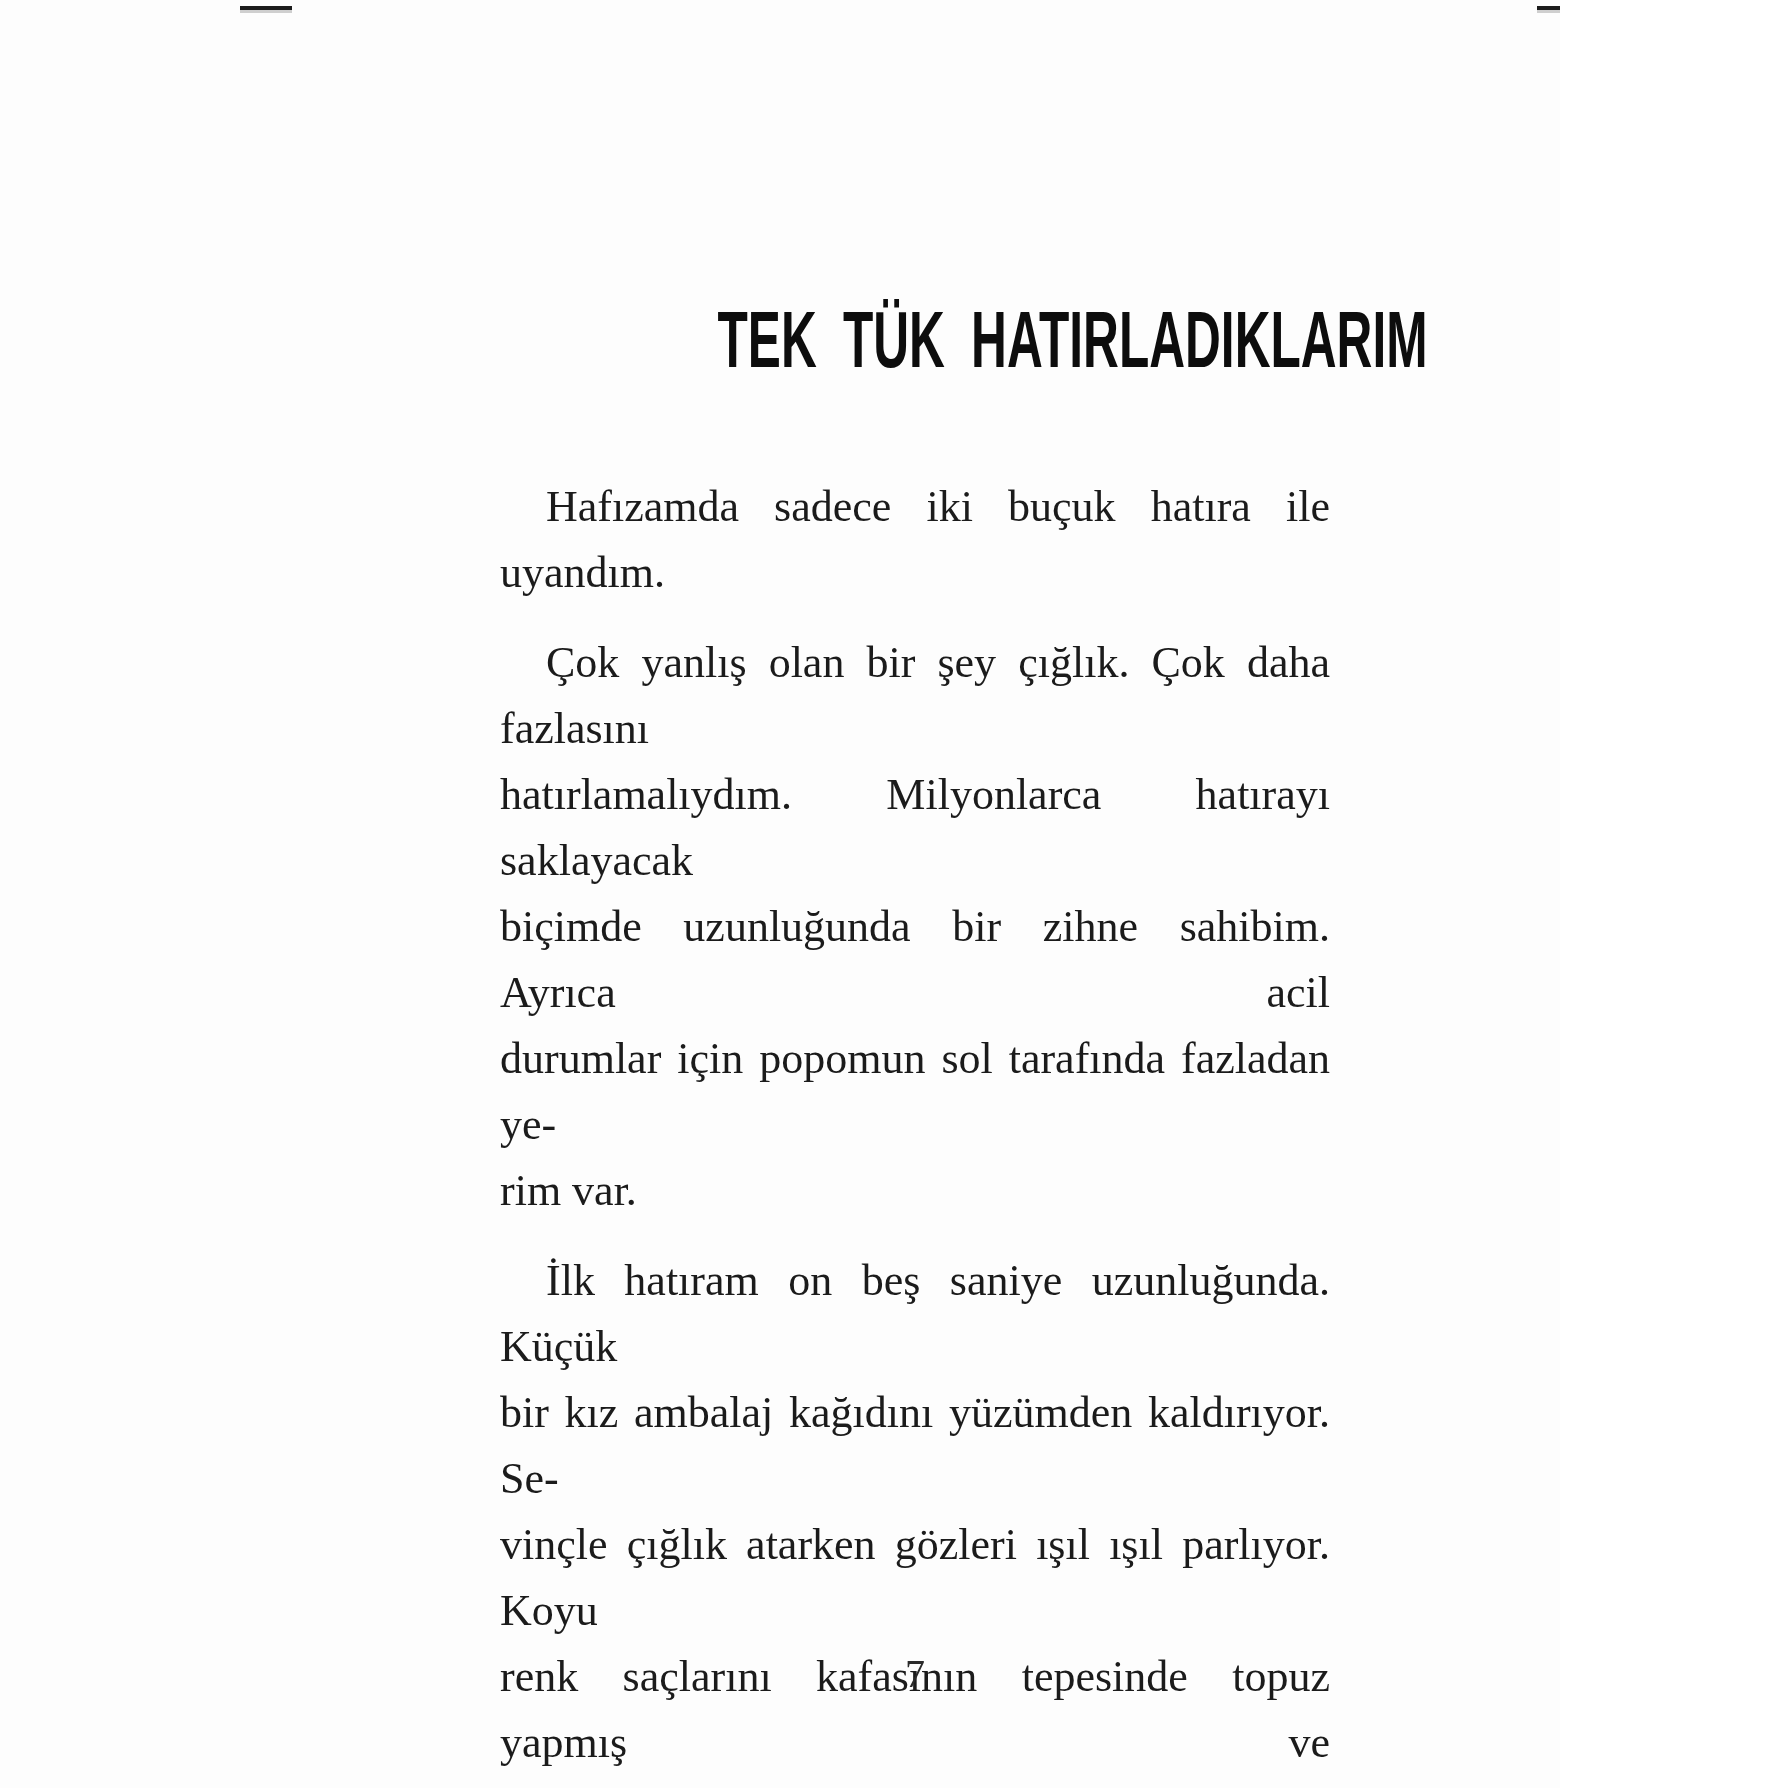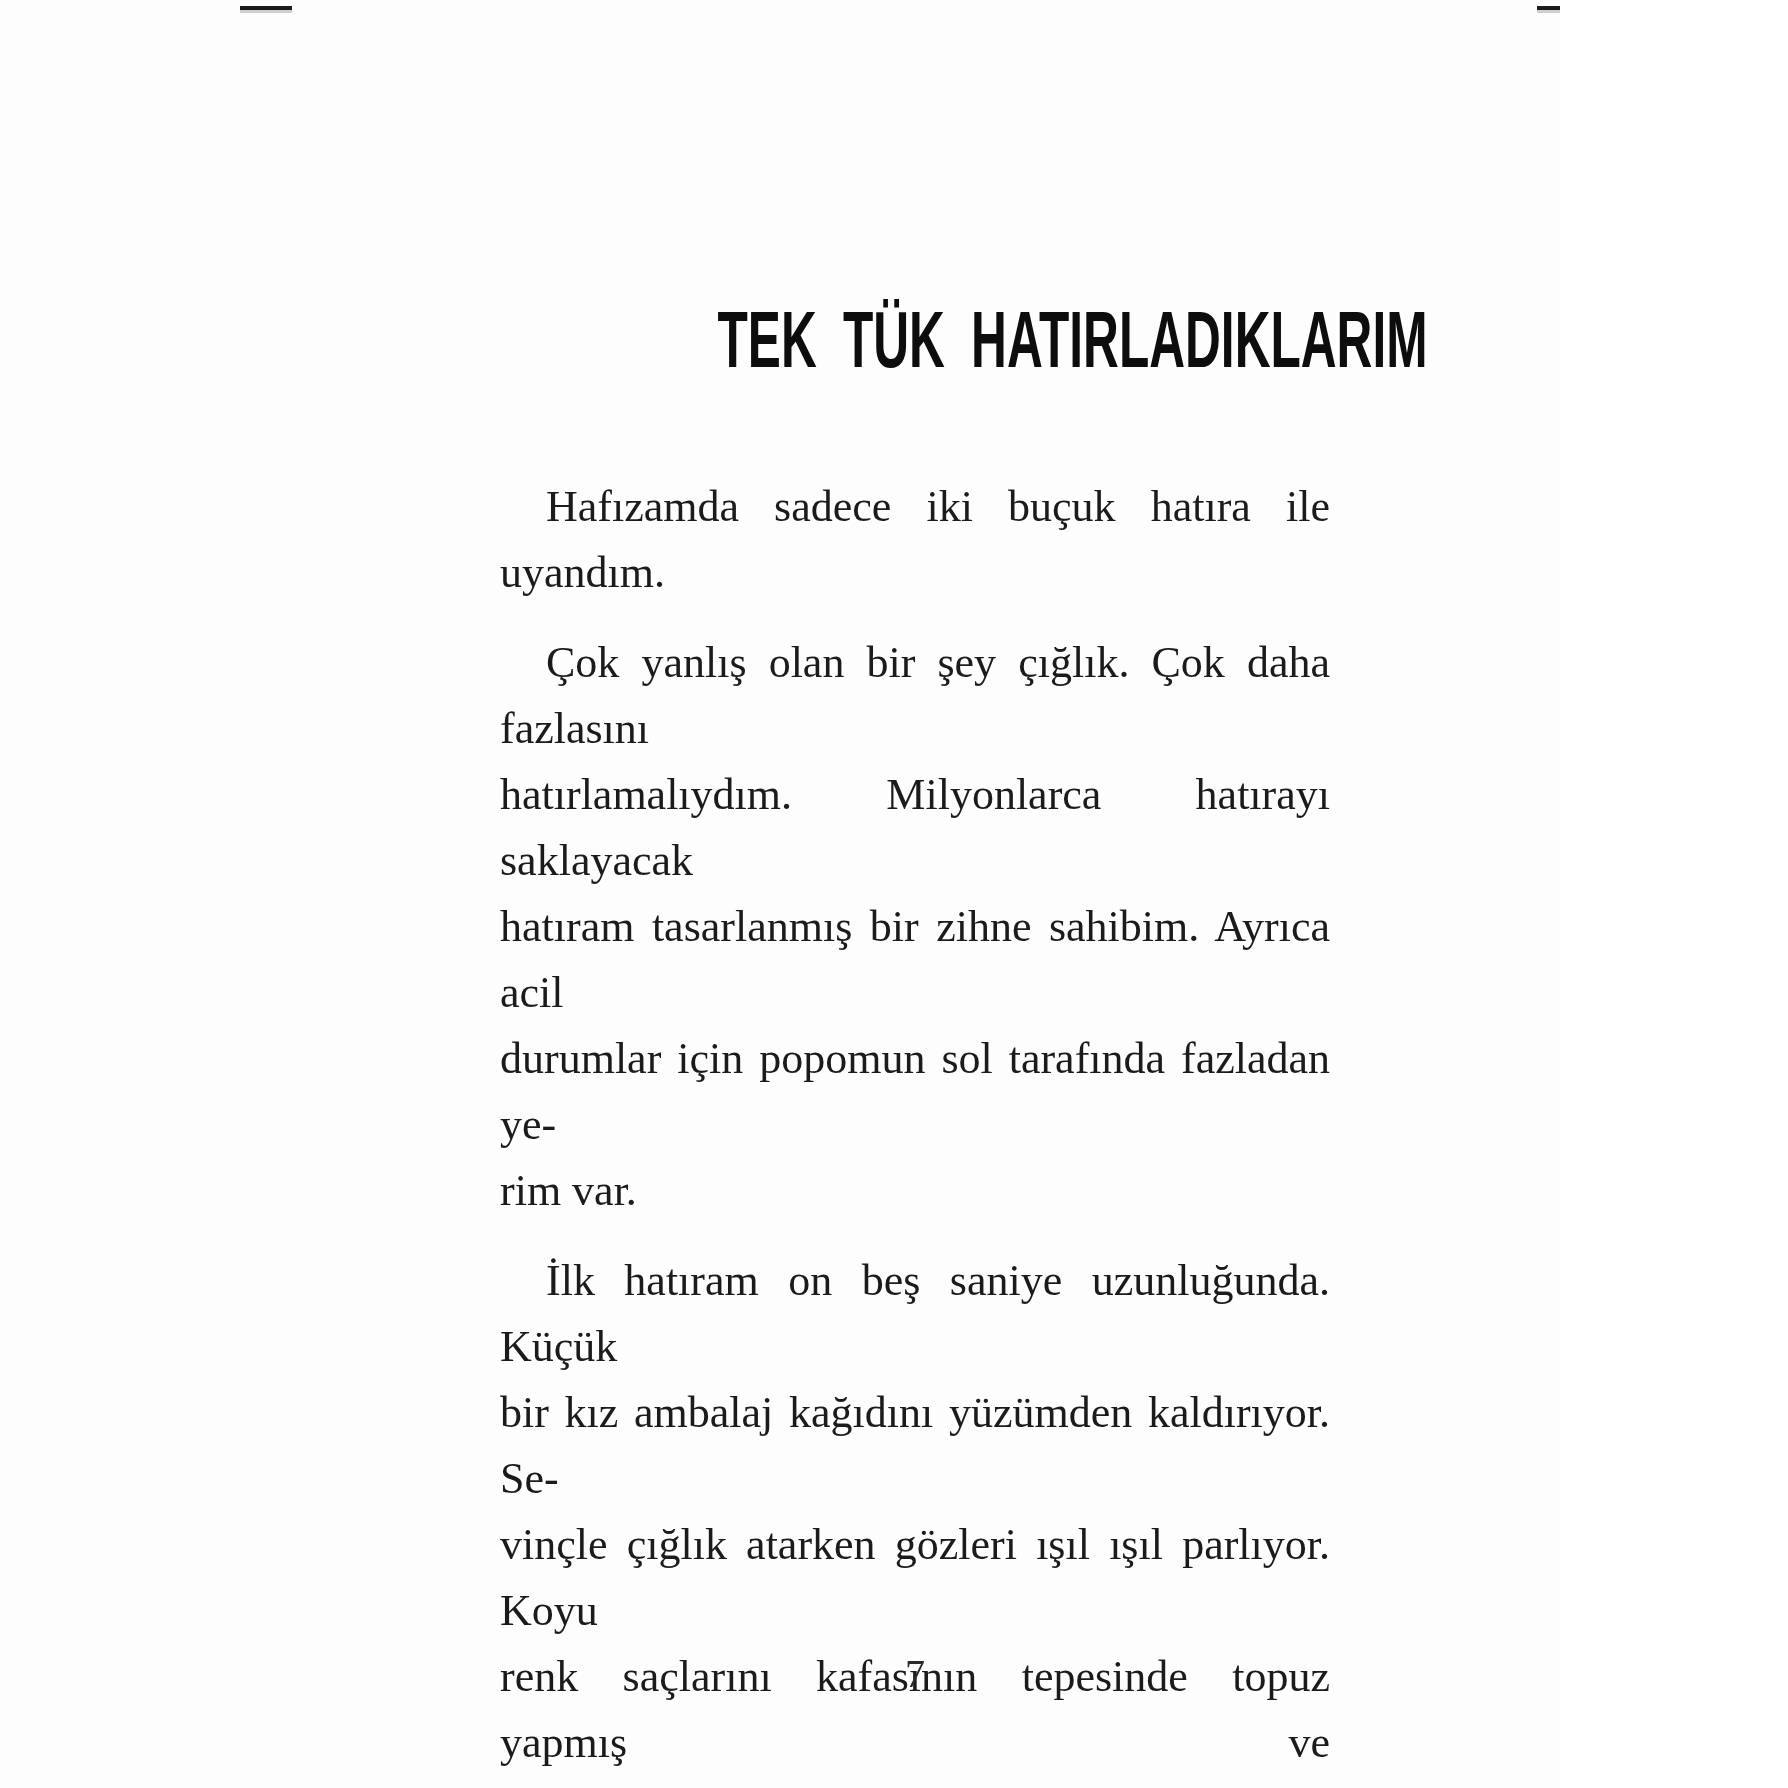--- a/index.html
+++ b/index.html
@@ -85,21 +85,21 @@
     <h1 class="title">TEK TÜK HATIRLADIKLARIM</h1>
   </div>
 
   <div class="body-text">
       <p class="para">
         <span class="line first-line last-line">Hafızamda sadece iki buçuk hatıra ile uyandım.</span>
       </p>
       <p class="para">
         <span class="line first-line">Çok yanlış olan bir şey çığlık. Çok daha fazlasını</span>
         <span class="line">hatırlamalıydım. Milyonlarca hatırayı saklayacak</span>
-        <span class="line">hatıram tasarlanmış bir zihne sahibim. Ayrıca acil</span>
+        <span class="line">biçimde uzunluğunda bir zihne sahibim. Ayrıca acil</span>
         <span class="line">durumlar için popomun sol tarafında fazladan ye-</span>
         <span class="line last-line">rim var.</span>
       </p>
       <p class="para">
         <span class="line first-line">İlk hatıram on beş saniye uzunluğunda. Küçük</span>
         <span class="line">bir kız ambalaj kağıdını yüzümden kaldırıyor. Se-</span>
         <span class="line">vinçle çığlık atarken gözleri ışıl ışıl parlıyor. Koyu</span>
         <span class="line">renk saçlarını kafasının tepesinde topuz yapmış ve</span>
         <span class="line last-line">ağzı kulaklarına varıyor.</span>
       </p>

